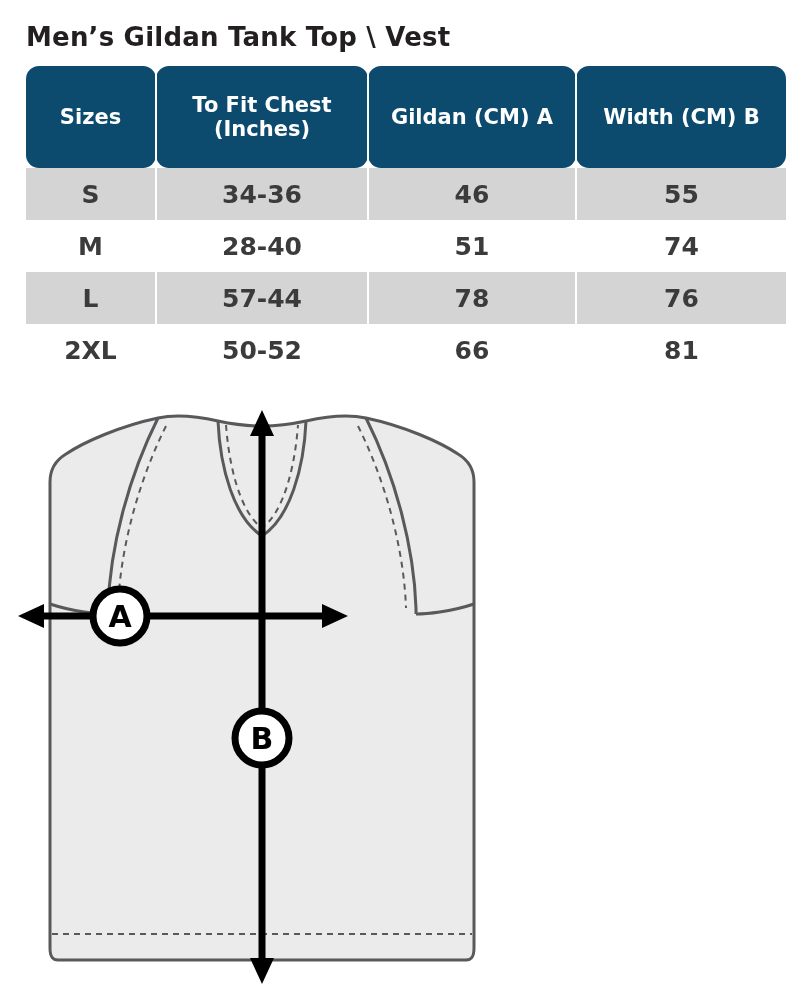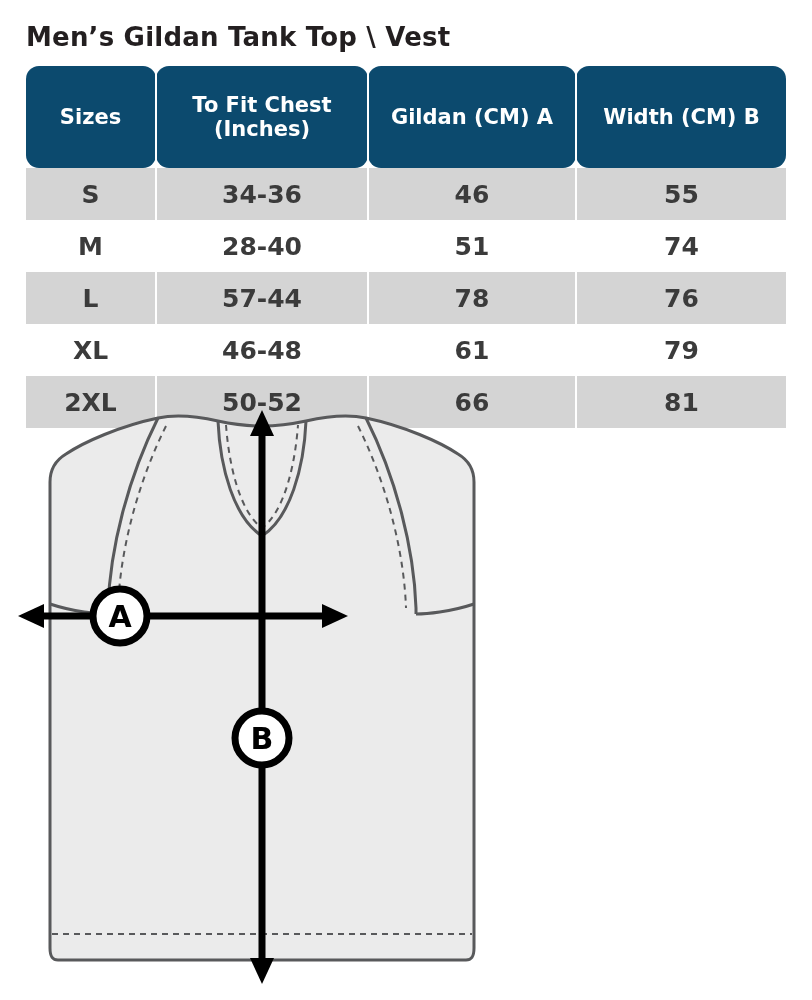--- a/index.html
+++ b/index.html
@@ -115,26 +115,20 @@
         <td>51</td>
         <td>74</td>
       </tr>
       <tr>
         <td>L</td>
         <td>57-44</td>
         <td>78</td>
         <td>76</td>
       </tr>
       <tr>
-        <td>XL</td>
-        <td>46-48</td>
-        <td>61</td>
-        <td>79</td>
-      </tr>
-      <tr>
         <td>2XL</td>
         <td>50-52</td>
         <td>66</td>
         <td>81</td>
       </tr>
     </tbody>
   </table>
 
   <div class="diagram">
     <svg width="812" height="592" viewBox="0 0 812 592" xmlns="http://www.w3.org/2000/svg">

